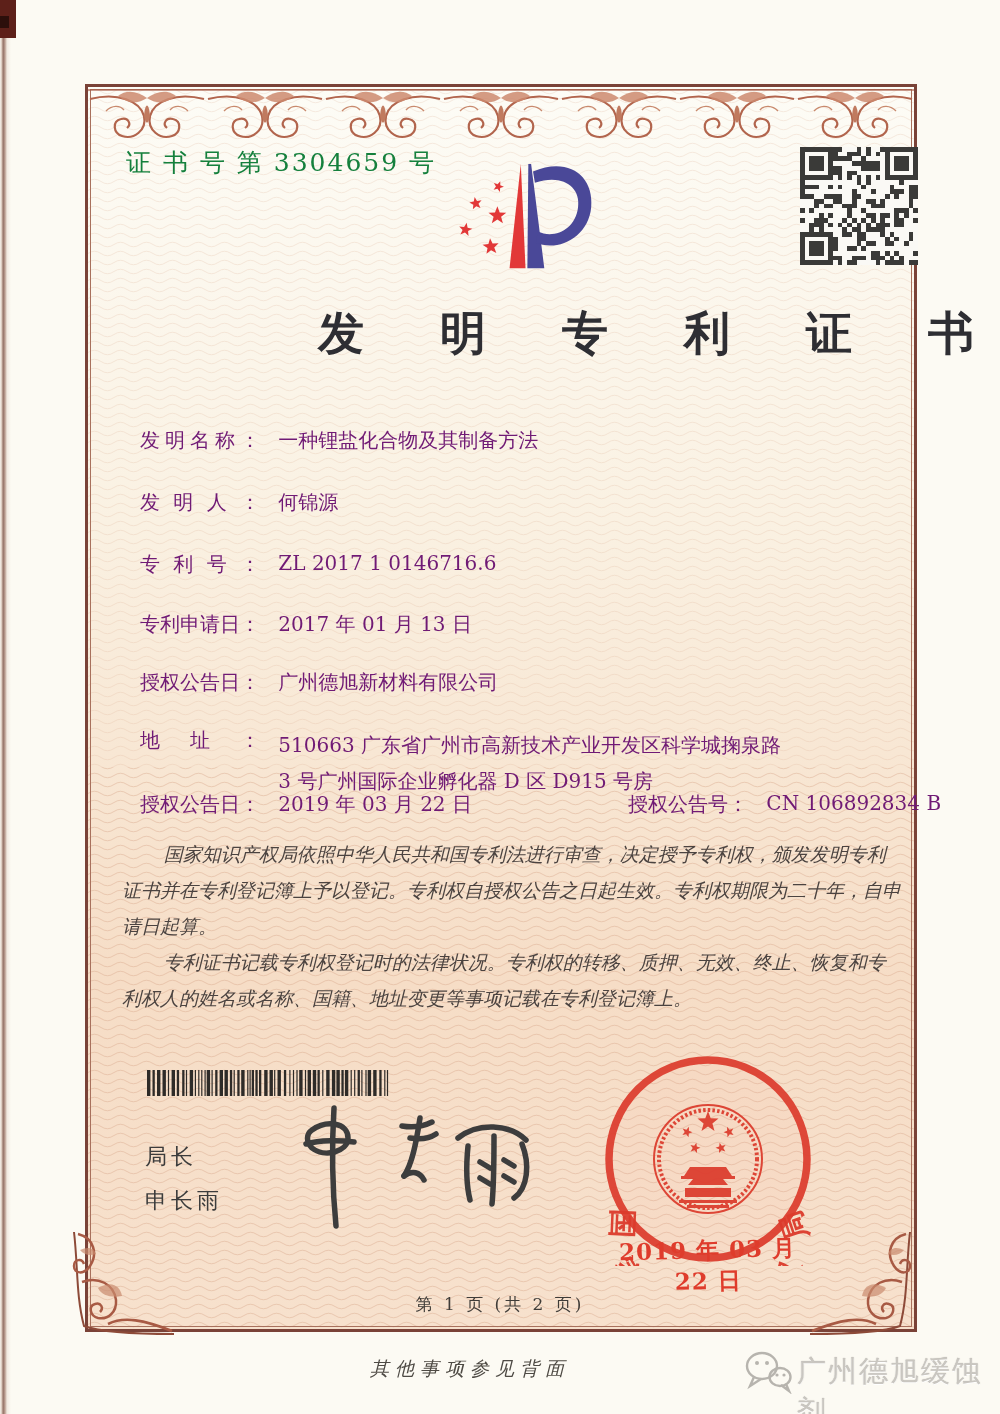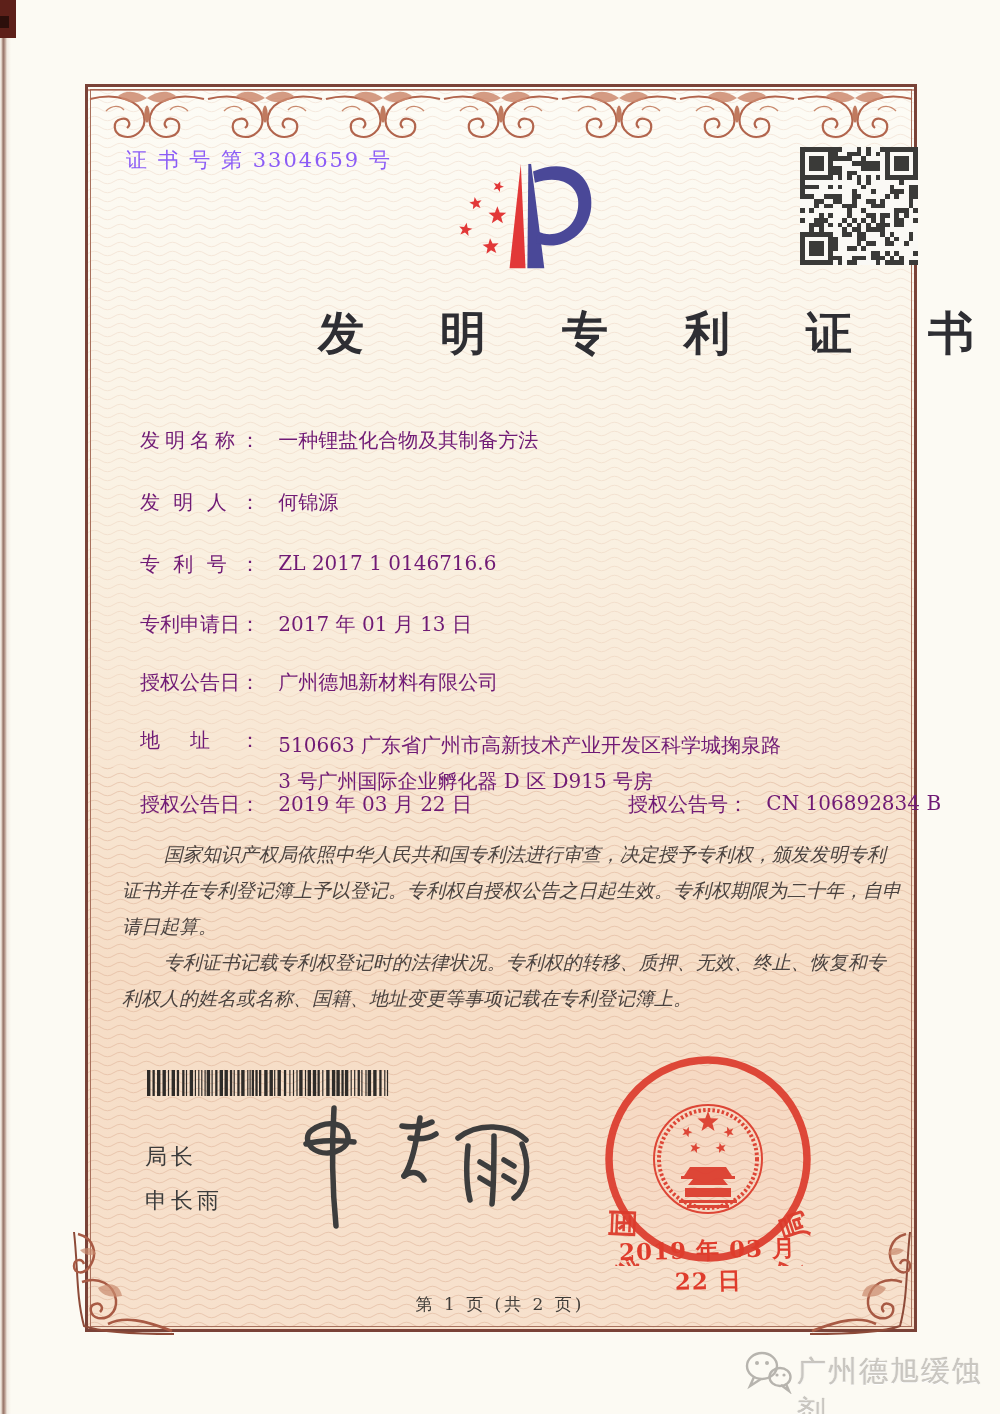--- a/index.html
+++ b/index.html
@@ -16,21 +16,21 @@
   .frame{position:absolute;left:85px;top:84px;width:832px;height:1248px;border:3px solid #7a4237;box-sizing:border-box;}
   .frame-inner{position:absolute;inset:2px;border:1px solid #a8705c;}
 
   .bg-wrap{position:absolute;left:88px;top:87px;width:826px;height:1242px;}
 
   .band{position:absolute;left:88px;top:89px;width:826px;height:58px;}
   .corner{position:absolute;width:112px;height:112px;}
   .corner.left{left:66px;top:1226px;}
   .corner.right{left:806px;top:1226px;transform:scaleX(-1);}
 
-  .cert-no{position:absolute;left:126px;top:146px;font-size:21px;letter-spacing:2px;color:#8b5cf6;}
+  .cert-no{position:absolute;left:126px;top:146px;font-size:25px;letter-spacing:2px;color:#15803d;}
   .logo{position:absolute;left:438px;top:149px;width:160px;height:122px;}
   .qr{position:absolute;left:800px;top:147px;width:118px;height:118px;}
 
   .title{position:absolute;left:4px;top:303px;width:1000px;text-align:right;font-size:46px;font-weight:600;
     letter-spacing:30px;text-indent:30px;color:#2e2e33;}
 
   .frow{position:absolute;left:140px;font-size:20px;color:#701a75;white-space:nowrap;}
   .flabel{display:inline-block;width:120px;text-align:justify;text-align-last:justify;vertical-align:top;}
   .fvalue{margin-left:12px;display:inline-block;vertical-align:top;}
   .fvalue.addr{width:512px;white-space:normal;line-height:1.8;}
@@ -583,20 +583,21 @@
         <path d="M87,133 L92,127 L122,127 L127,133 Z"></path>
         <rect x="84" y="136" width="46" height="9"></rect>
         <rect x="78" y="148" width="58" height="3"></rect>
         <rect x="86" y="153" width="42" height="3"></rect>
       </g>
     </g>
   </svg>
   <div class="seal-date">2019 年 03 月 22 日</div>
 
   <div class="page-num">第 1 页 (共 2 页)</div>
+  <div class="back-note">其他事项参见背面</div>
 
   <svg class="wm-icon" viewBox="0 0 52 46">
     <g fill="none" stroke="#b7b4ae" stroke-width="2.4">
       <ellipse cx="20" cy="18" rx="15" ry="13"></ellipse>
       <path d="M12,29 L8,38 L19,31"></path>
       <ellipse cx="38" cy="29" rx="10.5" ry="9"></ellipse>
       <path d="M44,36 L47,43 L39,37"></path>
     </g>
     <g fill="#b7b4ae">
       <circle cx="15" cy="15" r="2"></circle>

